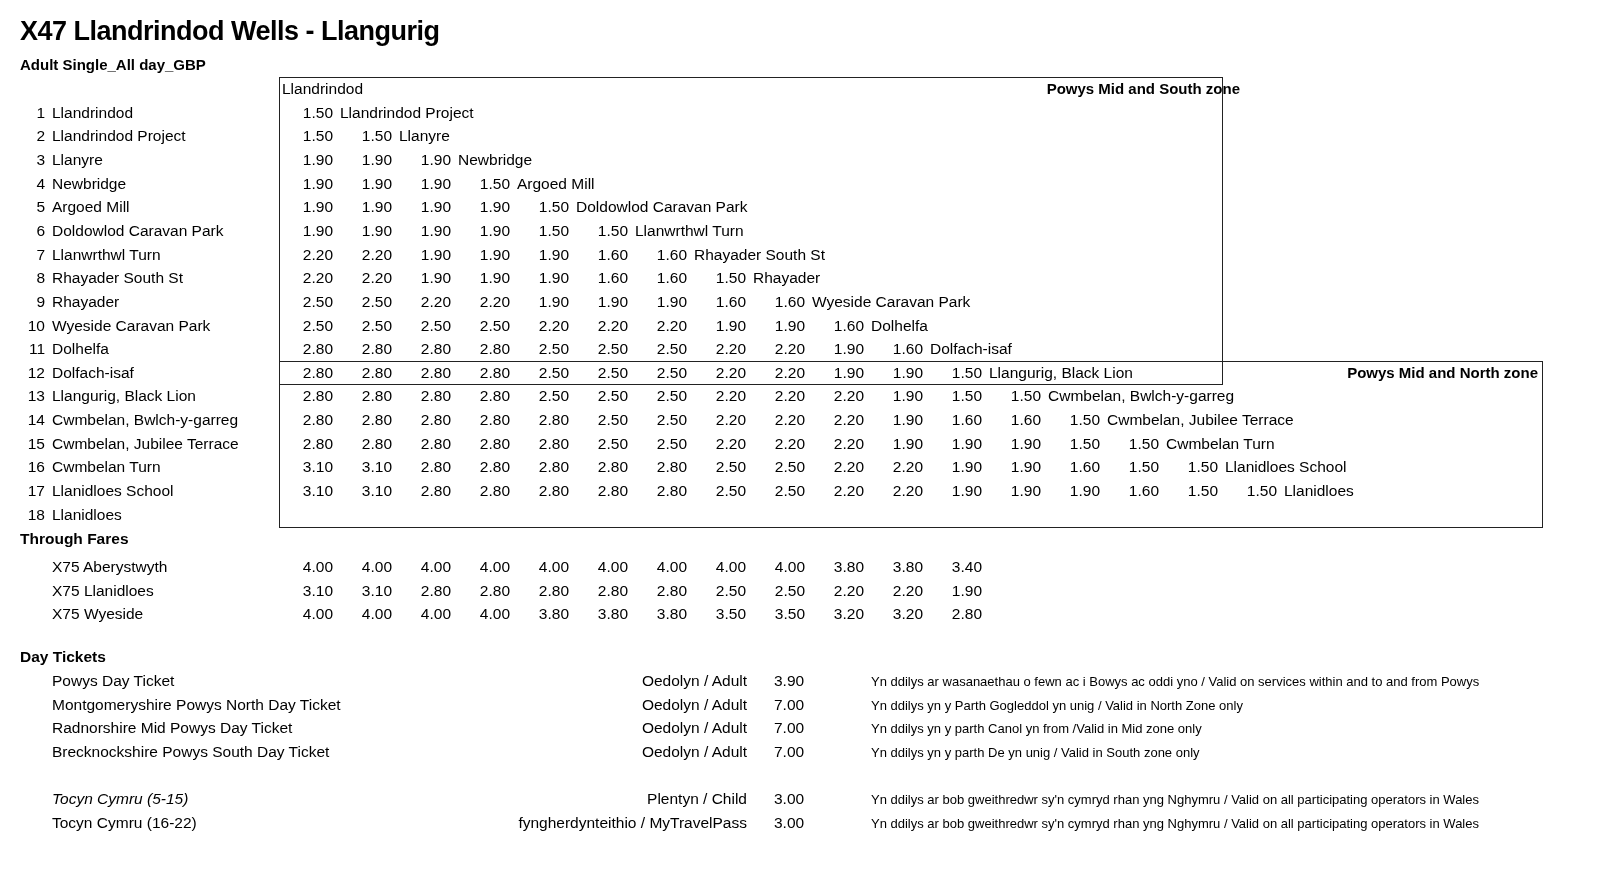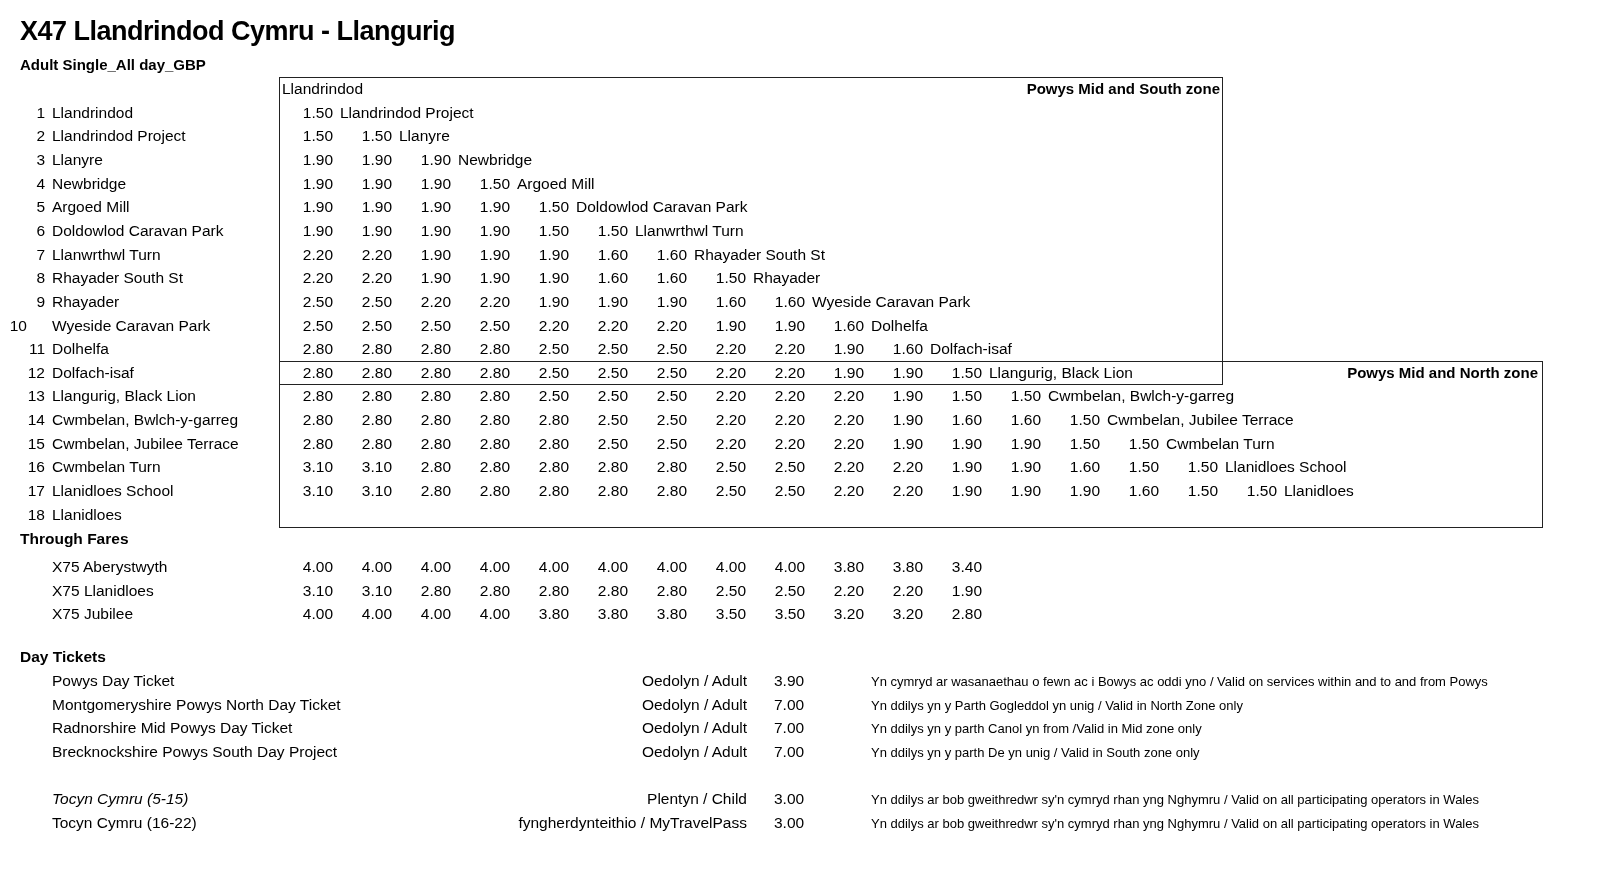--- a/index.html
+++ b/index.html
@@ -15,27 +15,27 @@
   .num { text-align: right; width: 40px; }
   .stopnum { text-align: right; width: 26px; }
   .zone-label { font-weight: bold; font-size: 15px; }
   .box { position: absolute; border: 1.5px solid #222; box-sizing: border-box; }
   .section-head { font-weight: bold; font-size: 15.5px; }
   .small { font-size: 13px; line-height: 20px; }
 </style>
 </head>
 <body>
 
-<div class="abs title">X47 Llandrindod Cymru - Llangurig</div>
+<div class="abs title">X47 Llandrindod Wells - Llangurig</div>
 <div class="abs subtitle">Adult Single_All day_GBP</div>
 
 <div class="box" style="left:279px; top:77px; width:944px; height:308px;"></div>
 <div class="box" style="left:279px; top:361px; width:1264px; height:167px;"></div>
 
-<div class="abs zone-label t" style="right:380px; top:79px;">Powys Mid and South zone</div>
+<div class="abs zone-label t" style="right:360px; top:79px;">Powys Mid and South zone</div>
 <div class="abs zone-label t" style="right:62px; top:363px;">Powys Mid and North zone</div>
 
 <div id="stops-list">
     <div class="abs t stopnum" style="left: 19px; top: 102.65px;">1</div>
     <div class="abs t" style="left: 52px; top: 102.65px;">Llandrindod</div>
     <div class="abs t stopnum" style="left: 19px; top: 126.3px;">2</div>
     <div class="abs t" style="left: 52px; top: 126.3px;">Llandrindod Project</div>
     <div class="abs t stopnum" style="left: 19px; top: 149.95px;">3</div>
     <div class="abs t" style="left: 52px; top: 149.95px;">Llanyre</div>
     <div class="abs t stopnum" style="left: 19px; top: 173.6px;">4</div>
@@ -43,21 +43,21 @@
     <div class="abs t stopnum" style="left: 19px; top: 197.25px;">5</div>
     <div class="abs t" style="left: 52px; top: 197.25px;">Argoed Mill</div>
     <div class="abs t stopnum" style="left: 19px; top: 220.9px;">6</div>
     <div class="abs t" style="left: 52px; top: 220.9px;">Doldowlod Caravan Park</div>
     <div class="abs t stopnum" style="left: 19px; top: 244.55px;">7</div>
     <div class="abs t" style="left: 52px; top: 244.55px;">Llanwrthwl Turn</div>
     <div class="abs t stopnum" style="left: 19px; top: 268.2px;">8</div>
     <div class="abs t" style="left: 52px; top: 268.2px;">Rhayader South St</div>
     <div class="abs t stopnum" style="left: 19px; top: 291.85px;">9</div>
     <div class="abs t" style="left: 52px; top: 291.85px;">Rhayader</div>
-    <div class="abs t stopnum" style="left: 1px; top: 315.5px;">10</div>
+    <div class="abs t stopnum" style="left: 19px; top: 315.5px;">10</div>
     <div class="abs t" style="left: 52px; top: 315.5px;">Wyeside Caravan Park</div>
     <div class="abs t stopnum" style="left: 19px; top: 339.15px;">11</div>
     <div class="abs t" style="left: 52px; top: 339.15px;">Dolhelfa</div>
     <div class="abs t stopnum" style="left: 19px; top: 362.8px;">12</div>
     <div class="abs t" style="left: 52px; top: 362.8px;">Dolfach-isaf</div>
     <div class="abs t stopnum" style="left: 19px; top: 386.45px;">13</div>
     <div class="abs t" style="left: 52px; top: 386.45px;">Llangurig, Black Lion</div>
     <div class="abs t stopnum" style="left: 19px; top: 410.1px;">14</div>
     <div class="abs t" style="left: 52px; top: 410.1px;">Cwmbelan, Bwlch-y-garreg</div>
     <div class="abs t stopnum" style="left: 19px; top: 433.75px;">15</div>
@@ -264,50 +264,50 @@
     <div class="abs t num" style="left: 411px; top: 580.65px;">2.80</div>
     <div class="abs t num" style="left: 470px; top: 580.65px;">2.80</div>
     <div class="abs t num" style="left: 529px; top: 580.65px;">2.80</div>
     <div class="abs t num" style="left: 588px; top: 580.65px;">2.80</div>
     <div class="abs t num" style="left: 647px; top: 580.65px;">2.80</div>
     <div class="abs t num" style="left: 706px; top: 580.65px;">2.50</div>
     <div class="abs t num" style="left: 765px; top: 580.65px;">2.50</div>
     <div class="abs t num" style="left: 824px; top: 580.65px;">2.20</div>
     <div class="abs t num" style="left: 883px; top: 580.65px;">2.20</div>
     <div class="abs t num" style="left: 942px; top: 580.65px;">1.90</div>
-    <div class="abs t" style="left: 52px; top: 604.3px;">X75 Jubilee</div>
+    <div class="abs t" style="left: 52px; top: 604.3px;">X75 Wyeside</div>
     <div class="abs t num" style="left: 293px; top: 604.3px;">4.00</div>
     <div class="abs t num" style="left: 352px; top: 604.3px;">4.00</div>
     <div class="abs t num" style="left: 411px; top: 604.3px;">4.00</div>
     <div class="abs t num" style="left: 470px; top: 604.3px;">4.00</div>
     <div class="abs t num" style="left: 529px; top: 604.3px;">3.80</div>
     <div class="abs t num" style="left: 588px; top: 604.3px;">3.80</div>
     <div class="abs t num" style="left: 647px; top: 604.3px;">3.80</div>
     <div class="abs t num" style="left: 706px; top: 604.3px;">3.50</div>
     <div class="abs t num" style="left: 765px; top: 604.3px;">3.50</div>
     <div class="abs t num" style="left: 824px; top: 604.3px;">3.20</div>
     <div class="abs t num" style="left: 883px; top: 604.3px;">3.20</div>
     <div class="abs t num" style="left: 942px; top: 604.3px;">2.80</div>
   </div>
 
 <div class="abs section-head t" style="left:20px; top:647px;">Day Tickets</div>
 <div id="day-tickets">
     <div class="abs t" style="left: 52px; top: 671px; text-align: right;">Powys Day Ticket</div>
     <div class="abs t" style="right: 853px; top: 671px; text-align: right;">Oedolyn / Adult</div>
     <div class="abs t" style="left: 774px; top: 671px;">3.90</div>
-    <div class="abs small" style="left: 871px; top: 672px;">Yn cymryd ar wasanaethau o fewn ac i Bowys ac oddi yno / Valid on services within and to and from Powys</div>
+    <div class="abs small" style="left: 871px; top: 672px;">Yn ddilys ar wasanaethau o fewn ac i Bowys ac oddi yno / Valid on services within and to and from Powys</div>
     <div class="abs t" style="left: 52px; top: 695px;">Montgomeryshire Powys North Day Ticket</div>
     <div class="abs t" style="right: 853px; top: 695px; text-align: right;">Oedolyn / Adult</div>
     <div class="abs t" style="left: 774px; top: 695px;">7.00</div>
     <div class="abs small" style="left: 871px; top: 696px;">Yn ddilys yn y Parth Gogleddol yn unig / Valid in North Zone only</div>
     <div class="abs t" style="left: 52px; top: 718px;">Radnorshire Mid Powys Day Ticket</div>
     <div class="abs t" style="right: 853px; top: 718px; text-align: right;">Oedolyn / Adult</div>
     <div class="abs t" style="left: 774px; top: 718px;">7.00</div>
     <div class="abs small" style="left: 871px; top: 719px;">Yn ddilys yn y parth Canol yn from /Valid in Mid zone only</div>
-    <div class="abs t" style="left: 52px; top: 742px;">Brecknockshire Powys South Day Project</div>
+    <div class="abs t" style="left: 52px; top: 742px;">Brecknockshire Powys South Day Ticket</div>
     <div class="abs t" style="right: 853px; top: 742px; text-align: right;">Oedolyn / Adult</div>
     <div class="abs t" style="left: 774px; top: 742px;">7.00</div>
     <div class="abs small" style="left: 871px; top: 743px;">Yn ddilys yn y parth De yn unig / Valid in South zone only</div>
     <div class="abs t" style="left: 52px; top: 789px; font-style: italic;">Tocyn Cymru (5-15)</div>
     <div class="abs t" style="right: 853px; top: 789px; text-align: right;">Plentyn / Child</div>
     <div class="abs t" style="left: 774px; top: 789px;">3.00</div>
     <div class="abs small" style="left: 871px; top: 790px;">Yn ddilys ar bob gweithredwr sy'n cymryd rhan yng Nghymru / Valid on all participating operators in Wales</div>
     <div class="abs t" style="left: 52px; top: 813px;">Tocyn Cymru (16-22)</div>
     <div class="abs t" style="right: 853px; top: 813px; text-align: right;">fyngherdynteithio / MyTravelPass</div>
     <div class="abs t" style="left: 774px; top: 813px;">3.00</div>

